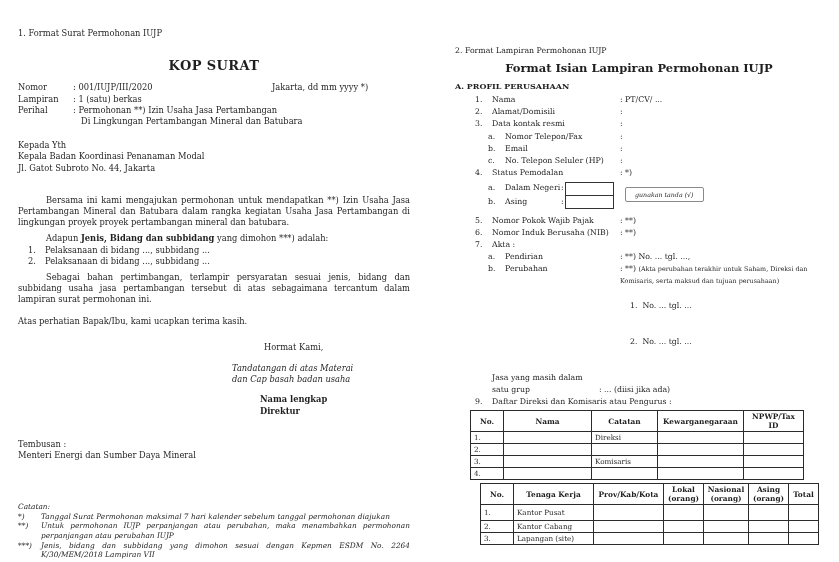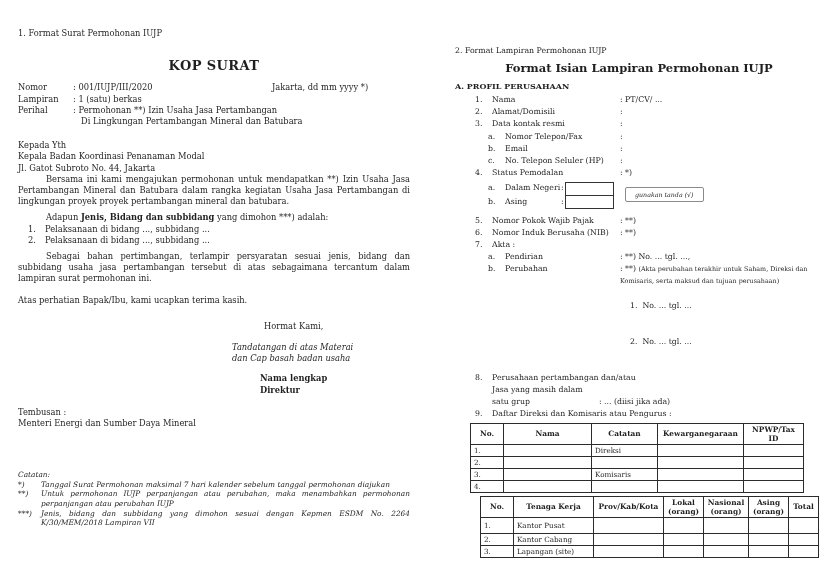--- a/index.html
+++ b/index.html
@@ -13,32 +13,32 @@
   .page1{left:18px;top:28px;width:392px;font-size:8.3px;line-height:11.2px;}
   .p1-heading{margin-bottom:0;}
   .kop{font-weight:bold;font-size:13px;text-align:center;letter-spacing:.4px;margin-top:21px;margin-bottom:0;}
   .meta{position:relative;margin-top:11px;}
   .mrow{display:grid;grid-template-columns:55px 1fr;}
   .mdate{position:absolute;left:254px;top:0;}
   .perihal2{padding-left:8px;}
   .recipient{margin-top:13px;}
   .para{text-align:justify;margin:0;}
   .para.ind{text-indent:28px;}
-  .para1{margin-top:0;}
+  .para1{margin-top:21px;}
   .adapun{margin-top:5px;text-indent:28px;}
   .olist{margin-top:0;}
   .olrow{display:grid;grid-template-columns:17px 1fr;padding-left:10px;}
   .para2{margin-top:5px;}
   .para3{margin-top:10px;}
   .sig{margin-top:15px;margin-left:214px;width:178px;}
   .sig-sal{margin-left:32px;}
   .sig-notes{margin-top:10px;font-style:italic;}
   .sig-name{margin-top:9px;margin-left:28px;font-weight:bold;}
   .sig-title{margin-left:28px;font-weight:bold;}
-  .tembusan{margin-top:11px;}
+  .tembusan{margin-top:22px;}
   .catatan{margin-top:41px;font-style:italic;font-size:7.4px;line-height:9.6px;}
   .fnrow{display:grid;grid-template-columns:23px 1fr;}
   .fnrow .fn-text{text-align:justify;}
   
   .page2{left:455px;top:45px;width:368px;font-size:7.8px;line-height:12.1px;}
   .p2-title{font-weight:bold;font-size:11.5px;text-align:center;margin-top:5px;margin-bottom:6px;}
   .sec-head{font-weight:bold;font-size:8px;margin-bottom:2px;}
   .irow{display:grid;grid-template-columns:165px 1fr;}
   .ilwrap{padding-left:20px;}
   .irow.sub .ilwrap{padding-left:33px;}
@@ -214,21 +214,20 @@
 
     <div class="irow sub">
       <span class="ilwrap"><span class="inum">b.</span><span>Perubahan</span></span>
       <span class="ival"><span>: **) </span><span class="small-note">(Akta perubahan terakhir untuk Saham, Direksi dan Komisaris, serta maksud dan tujuan perusahaan)</span>
         <div class="ival-extra">1.  No. ... tgl. ...</div>
         <div class="ival-extra">2.  No. ... tgl. ...</div>
       </span>
     </div>
 
     <div class="item8" style="padding-left:20px;">
-      <div><span class="inum">8.</span><span>Perusahaan pertambangan dan/atau</span></div>
       <div style="padding-left:17px;"><span class="l2label">Jasa yang masih dalam satu grup</span><span>: ... (diisi jika ada)</span></div>
     </div>
 
     <div style="padding-left:20px;"><span class="inum">9.</span><span>Daftar Direksi dan Komisaris atau Pengurus :</span></div>
     <table class="ftable" id="tbl-direksi">
         <colgroup>
           <col style="width: 33px;">
           <col style="width: 88px;">
           <col style="width: 66px;">
           <col style="width: 86px;">

